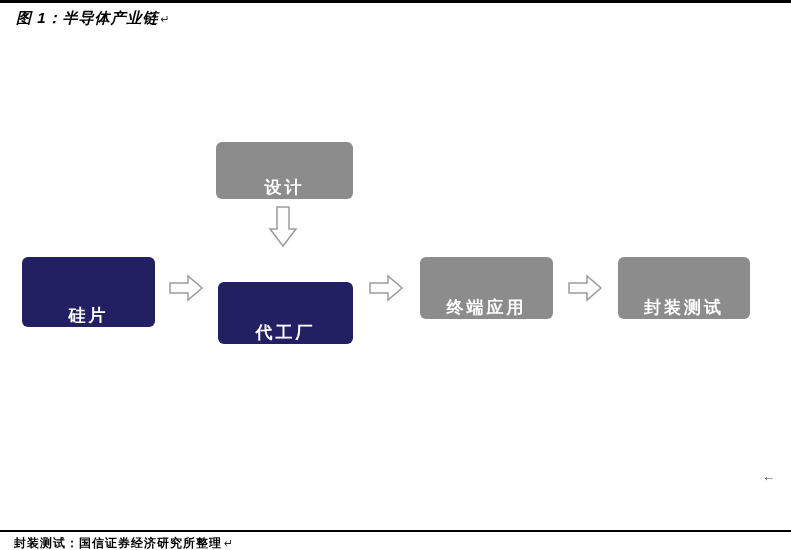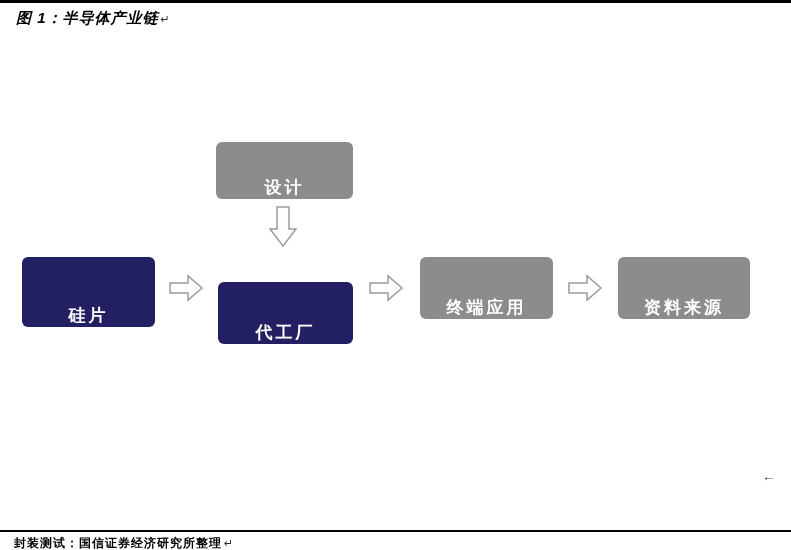--- a/index.html
+++ b/index.html
@@ -146,21 +146,21 @@
     <span>终端应用</span>
   </div>
 
   <div class="arrow arrow-right-3">
     <svg width="35" height="30" viewBox="0 0 35 30">
       <polygon points="1,10 19,10 19,3 33,15 19,27 19,20 1,20"></polygon>
     </svg>
   </div>
 
   <div class="box box-gray box-terminal">
-    <span>资料来源</span>
+    <span>封装测试</span>
   </div>
 
   <div class="stray-mark">←</div>
 
   <div class="bottom-rule"></div>
 
   <div class="source-line">
     <span>封装测试：国信证券经济研究所整理</span><span class="pmark">↵</span>
   </div>
 

